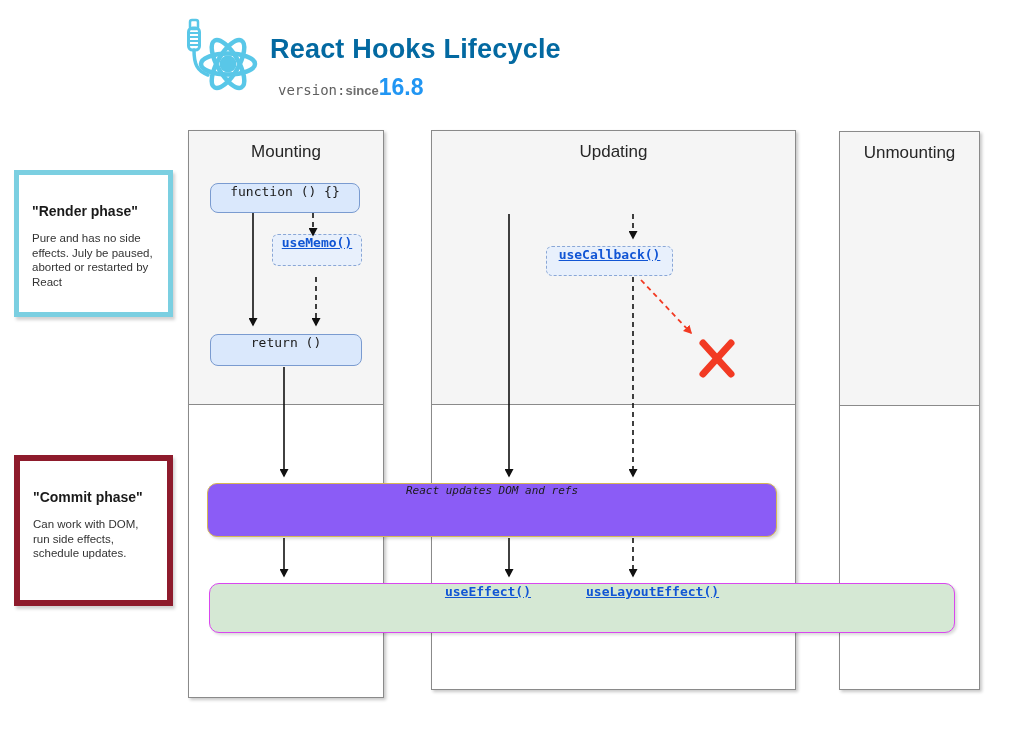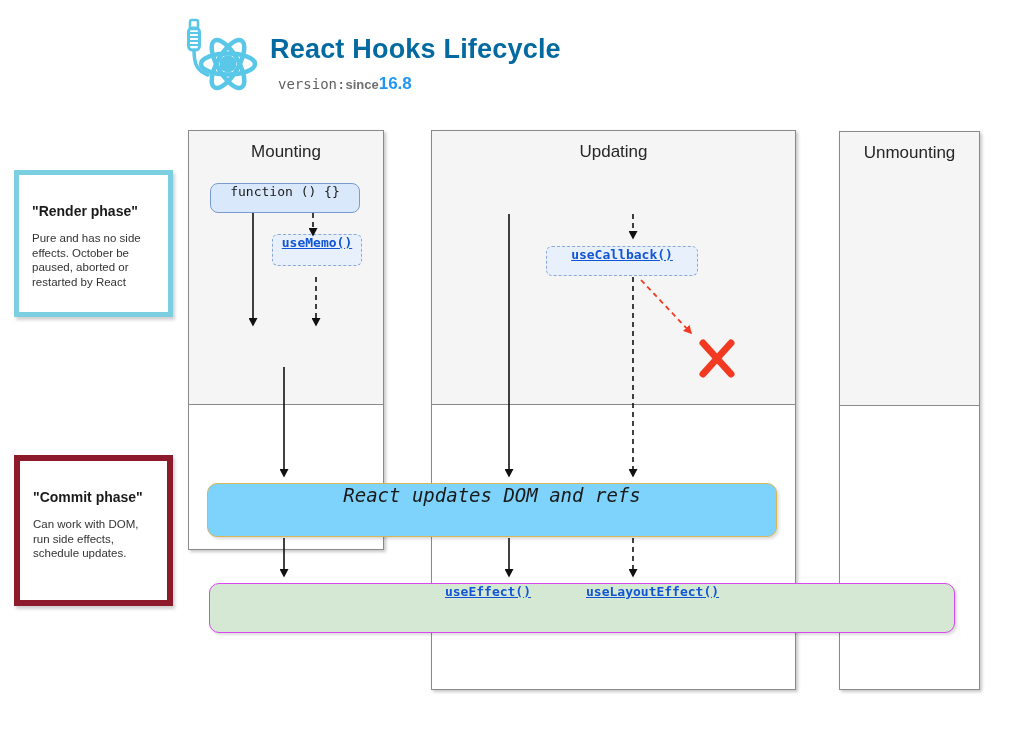--- a/index.html
+++ b/index.html
@@ -6,46 +6,46 @@
   .canvas{
     position:relative;width:1011px;height:733px;background:#fff;overflow:hidden;
     font-family:"Liberation Sans",sans-serif;color:#222;
   }
   
   .logo{position:absolute;left:180px;top:14px;width:80px;height:88px;}
   .page-title{position:absolute;left:270px;top:34px;font-size:27px;font-weight:800;color:#0369a1;letter-spacing:.2px;}
   .version-row{position:absolute;left:278px;top:74px;display:flex;align-items:baseline;}
   .version-label{font-family:"DejaVu Sans Mono",monospace;font-size:14px;color:#5f5f5f;}
   .since-label{font-size:13px;font-weight:bold;color:#6f6f6f;}
-  .version-number{font-size:17px;font-weight:800;color:#2196f3;}
+  .version-number{font-size:23px;font-weight:800;color:#2196f3;}
   
   .note{position:absolute;background:#fff;box-sizing:border-box;padding:28px 12px 10px 13px;box-shadow:2px 3px 3px rgba(0,0,0,.18);}
   .note-render{left:14px;top:170px;width:159px;height:147px;border:5px solid #7bcfe1;}
   .note-commit{left:14px;top:455px;width:159px;height:151px;border:6px solid #8e1b2c;}
   .note-title{font-size:14px;font-weight:bold;color:#1a1a1a;margin-bottom:12px;}
   .note-body{font-size:11.5px;line-height:1.28;color:#333;}
   
   .column{position:absolute;box-sizing:border-box;background:#fff;border:1px solid #8a8a8a;box-shadow:2px 2px 3px rgba(0,0,0,.22);}
-  .col-mounting{left:188px;top:130px;width:196px;height:420px;}
+  .col-mounting{left:188px;top:130px;width:196px;height:568px;}
   .col-updating{left:431px;top:130px;width:365px;height:560px;}
   .col-unmounting{left:839px;top:131px;width:141px;height:559px;}
   .col-header{box-sizing:border-box;height:274px;background:#f5f5f5;border-bottom:1px solid #8a8a8a;text-align:center;padding-top:11px;}
   .col-title{font-size:17px;color:#262626;}
   
   .node{position:absolute;box-sizing:border-box;display:flex;align-items:flex-start;justify-content:center;
         font-family:"DejaVu Sans Mono",monospace;font-size:13px;color:#1a1a1a;z-index:3;}
   .blue-solid{background:#dae8fc;border:1px solid #7a9bd0;border-radius:8px;}
   .blue-dashed{background:#e8f0fc;border:1.5px dashed #8aa7d6;border-radius:6px;}
   .n-function{left:210px;top:183px;width:150px;height:30px;}
   .n-usememo{left:272px;top:234px;width:90px;height:32px;}
   .n-return{left:210px;top:334px;width:152px;height:32px;}
   .n-hooks{left:450px;top:184px;width:326px;height:30px;background:#f4f8fe;border:1px solid #7a9bd0;border-radius:10px;gap:17px;}
-  .n-usecallback{left:546px;top:246px;width:152px;height:30px;}
-  .n-yellow{left:207px;top:483px;width:570px;height:54px;background:#7dd3fc;border:1px solid #d6b656;border-radius:10px;
-            font-style:italic;font-size:19px;box-shadow:2px 2px 3px rgba(0,0,0,.15);}
+  .n-usecallback{left:546px;top:246px;width:127px;height:30px;}
+  .n-yellow{left:207px;top:483px;width:570px;height:54px;background:#8b5cf6;border:1px solid #d6b656;border-radius:10px;
+            font-style:italic;font-size:11px;box-shadow:2px 2px 3px rgba(0,0,0,.15);}
   .n-green{left:209px;top:583px;width:746px;height:50px;background:#d5e8d4;border:1px solid #d946ef;border-radius:10px;
            gap:55px;box-shadow:2px 2px 3px rgba(0,0,0,.15);}
   .hook-link{color:#1155d4;font-weight:bold;text-decoration:underline;cursor:pointer;font-family:"DejaVu Sans Mono",monospace;font-size:13px;}
   
   .overlay{position:absolute;left:0;top:0;width:1011px;height:733px;z-index:4;pointer-events:none;}
 </style>
 </head>
 <body>
 
 <div class="canvas">
@@ -69,21 +69,21 @@
   </svg>
   <div class="page-title">React Hooks Lifecycle</div>
   <div class="version-row">
     <span class="version-label">version:</span>
     <span class="since-label">since</span>
     <span class="version-number">16.8</span>
   </div>
 
   <div class="note note-render">
     <div class="note-title">"Render phase"</div>
-    <div class="note-body">Pure and has no side effects. October be paused, aborted or restarted by React</div>
+    <div class="note-body">Pure and has no side effects. July be paused, aborted or restarted by React</div>
   </div>
   <div class="note note-commit">
     <div class="note-title">"Commit phase"</div>
     <div class="note-body">Can work with DOM, run side effects, schedule updates.</div>
   </div>
 
   <div class="column col-mounting">
     <div class="col-header">
       <span class="col-title">Mounting</span>
     </div>
@@ -105,20 +105,23 @@
   <div class="node n-green">
     <span class="hook-link">useEffect()</span>
     <span class="hook-link">useLayoutEffect()</span>
   </div>
 
   <div class="node blue-solid n-function">
     <span>function () {}</span>
   </div>
   <div class="node blue-dashed n-usememo">
     <span class="hook-link">useMemo()</span>
+  </div>
+  <div class="node blue-solid n-return">
+    <span>return ()</span>
   </div>
 
   <div class="node blue-dashed n-usecallback">
     <span class="hook-link">useCallback()</span>
   </div>
 
   <svg class="overlay">
     <defs>
       <marker id="ah-black" markerWidth="9" markerHeight="9" refX="7" refY="4.5" orient="auto" markerUnits="userSpaceOnUse">
         <path d="M0,0 L8.5,4.5 L0,9 z" fill="#111"></path>

